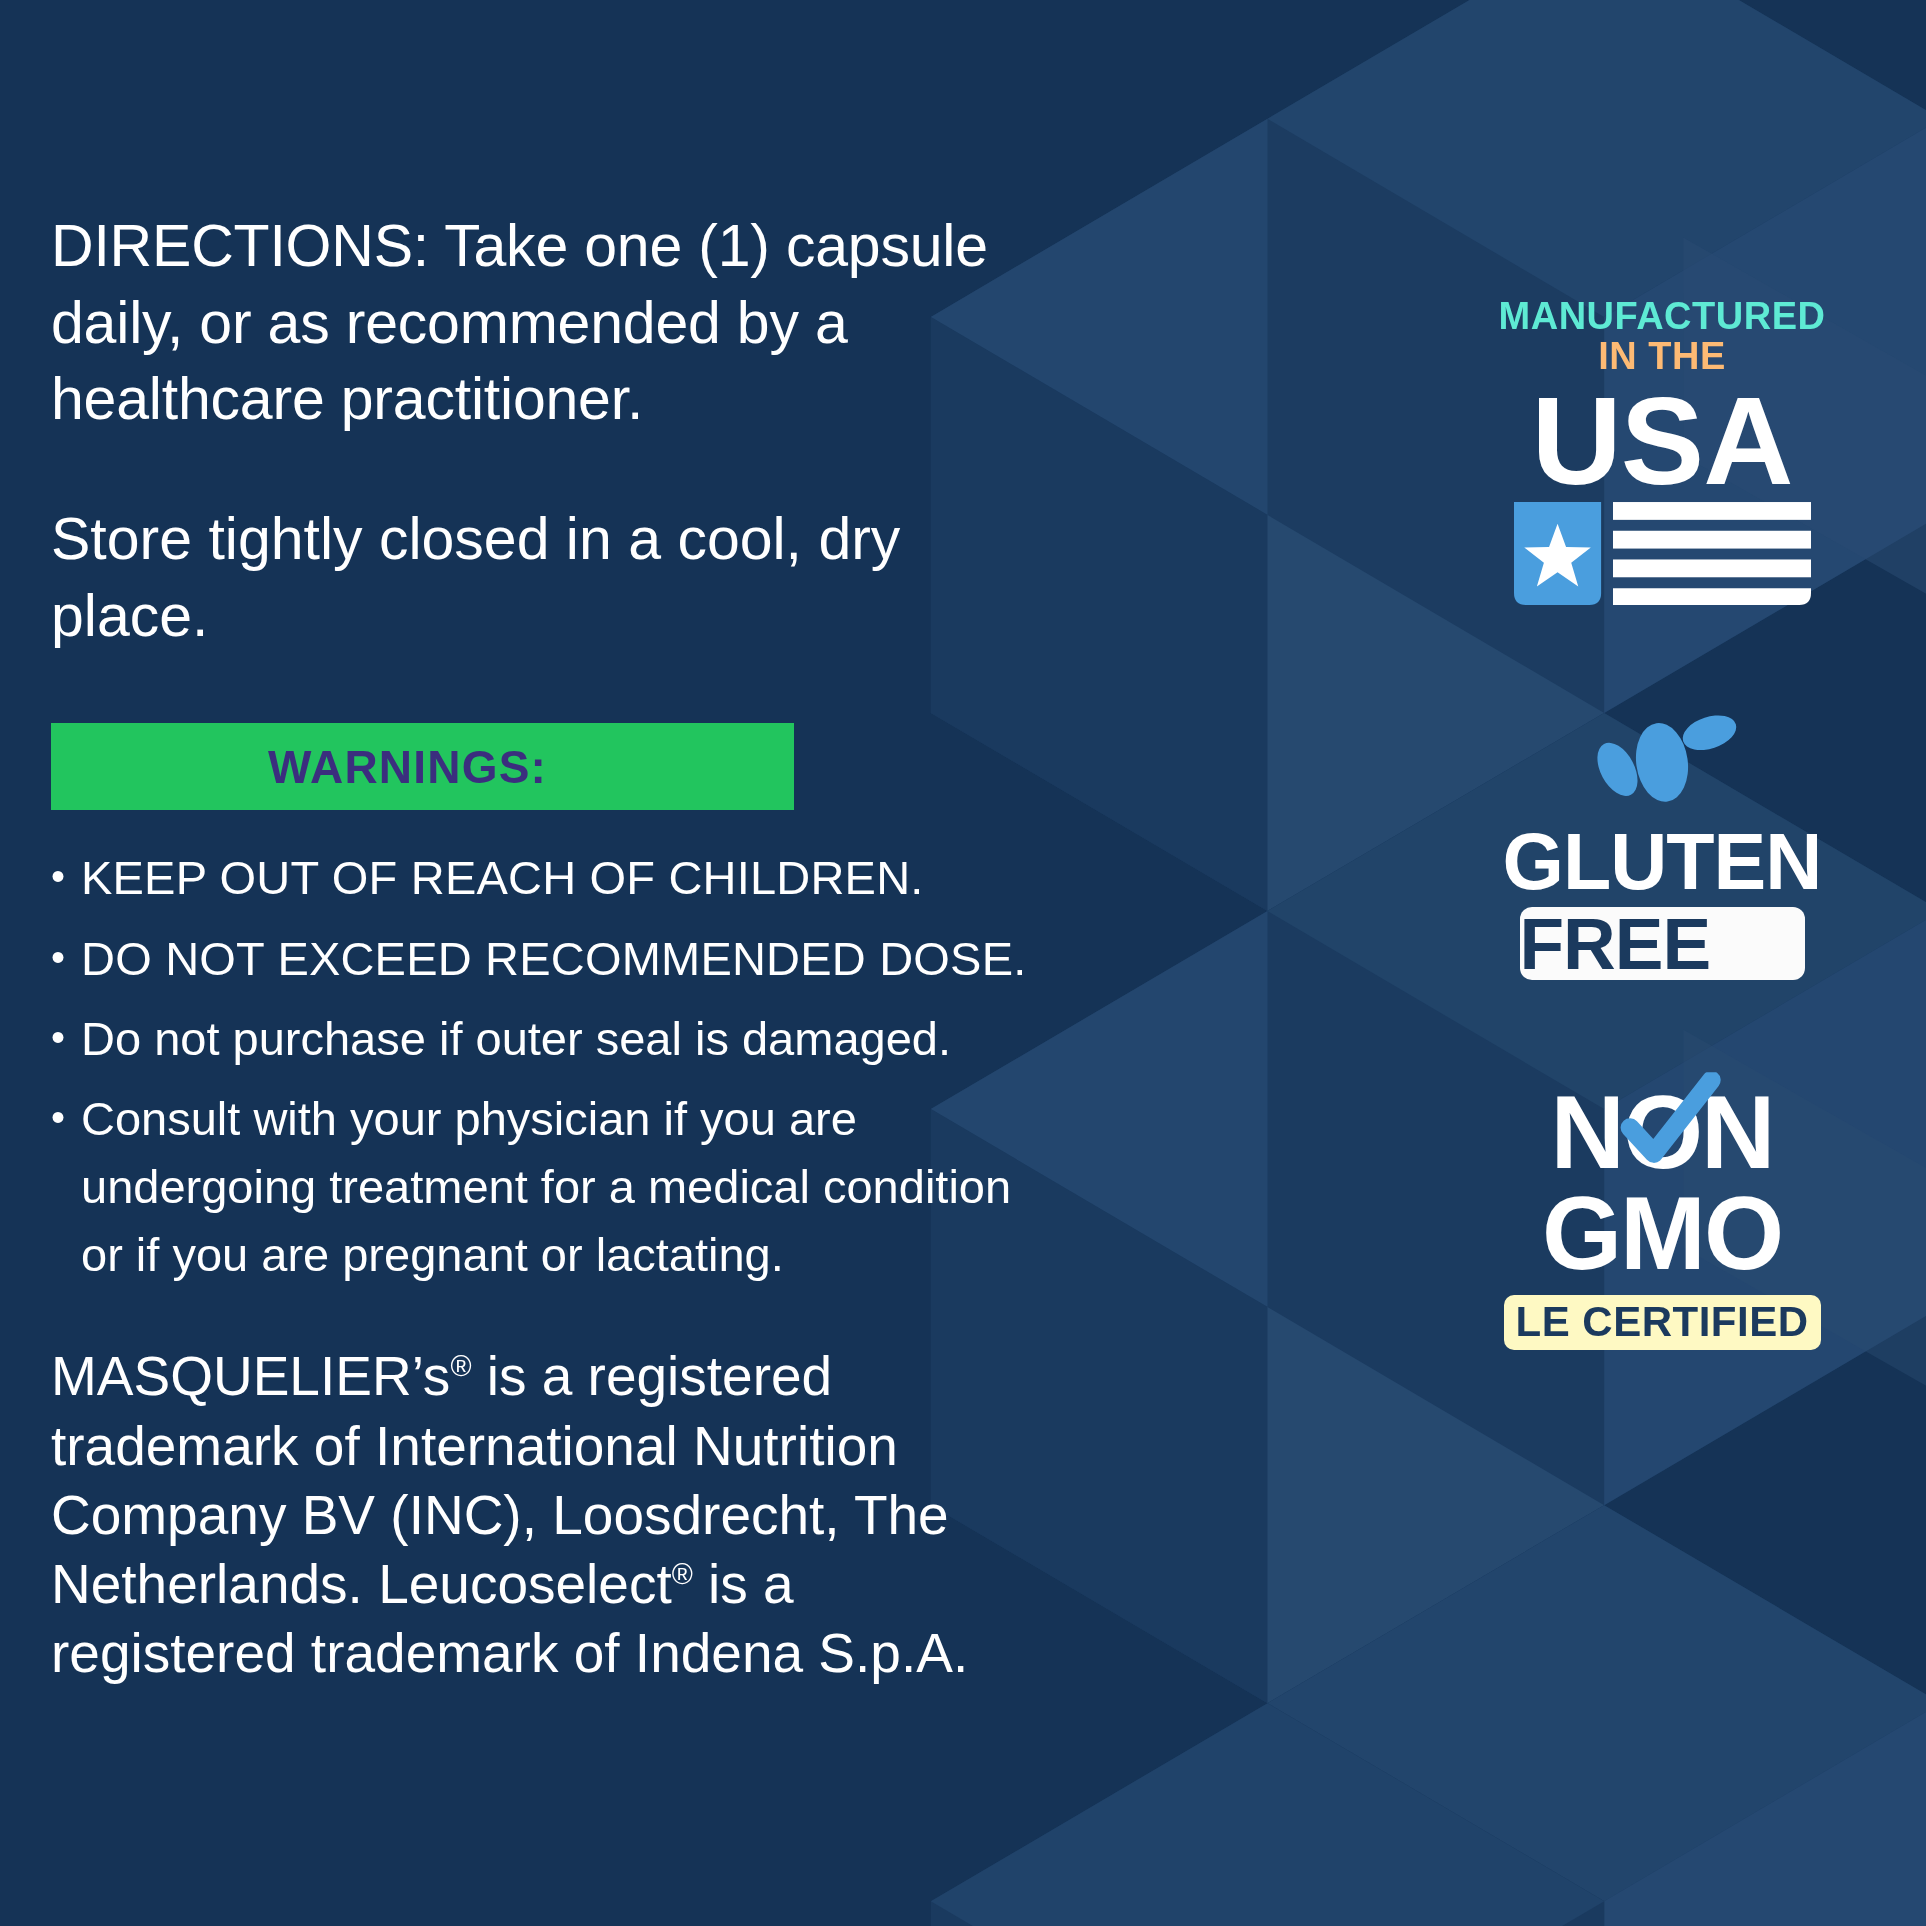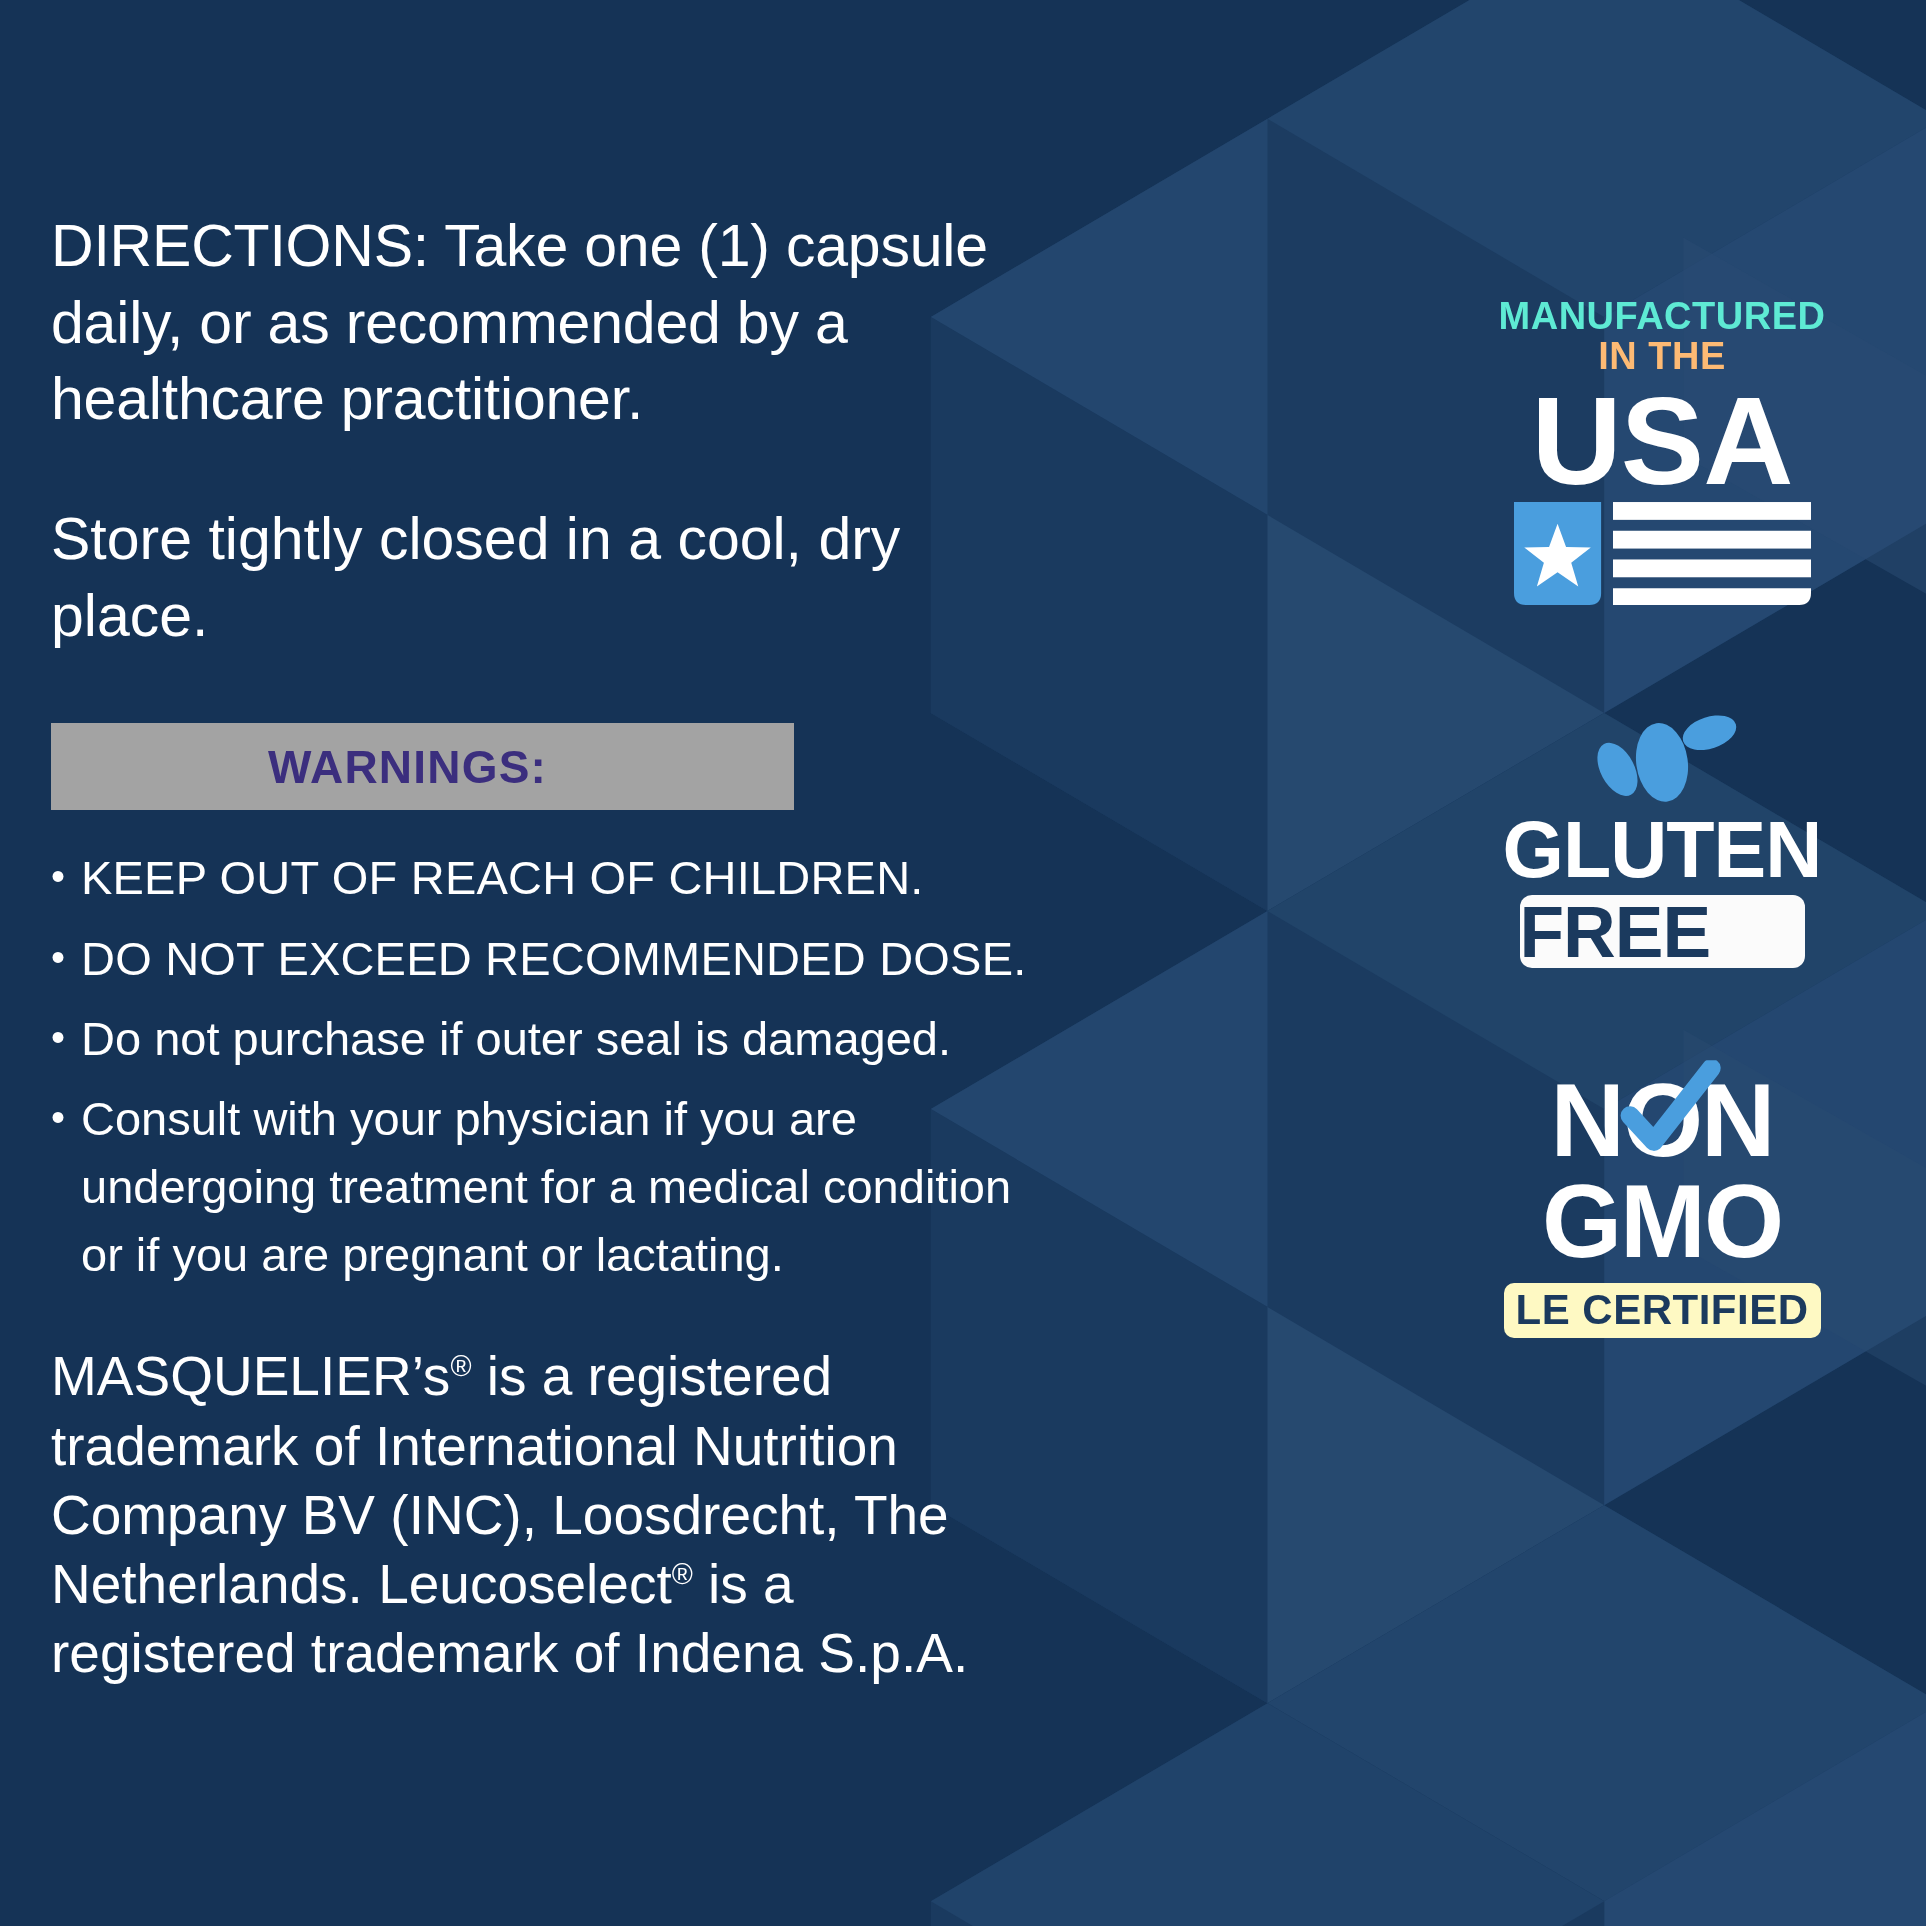--- a/index.html
+++ b/index.html
@@ -56,21 +56,21 @@
     line-height: 1.30;
     font-stretch: condensed;
     font-weight: 400;
     margin-top: 63px;
   }
 
   #warnings-box {
     margin-top: 69px;
     width: 743px;
     height: 87px;
-    background: #a3a3a3;
+    background: #22c55e;
     display: flex;
     align-items: center;
     justify-content: center;
   }
   #warnings-title {
     color: #3b2e7e;
     font-size: 46px;
     font-weight: 700;
     font-stretch: condensed;
     letter-spacing: 1.2px;
@@ -166,21 +166,21 @@
     text-align: center;
     margin-top: 95px;
   }
   #gluten-leaves { height: 94px; }
   #gluten-word {
     color: #ffffff;
     font-size: 79px;
     font-weight: 700;
     line-height: 1.0;
     letter-spacing: -1px;
-    margin-top: 4px;
+    margin-top: 16px;
   }
   #free-pill {
     margin: 6px auto 0;
     background: #fbfbfb;
     border-radius: 12px;
     width: 285px;
     height: 73px;
     display: flex;
     align-items: center;
   }

